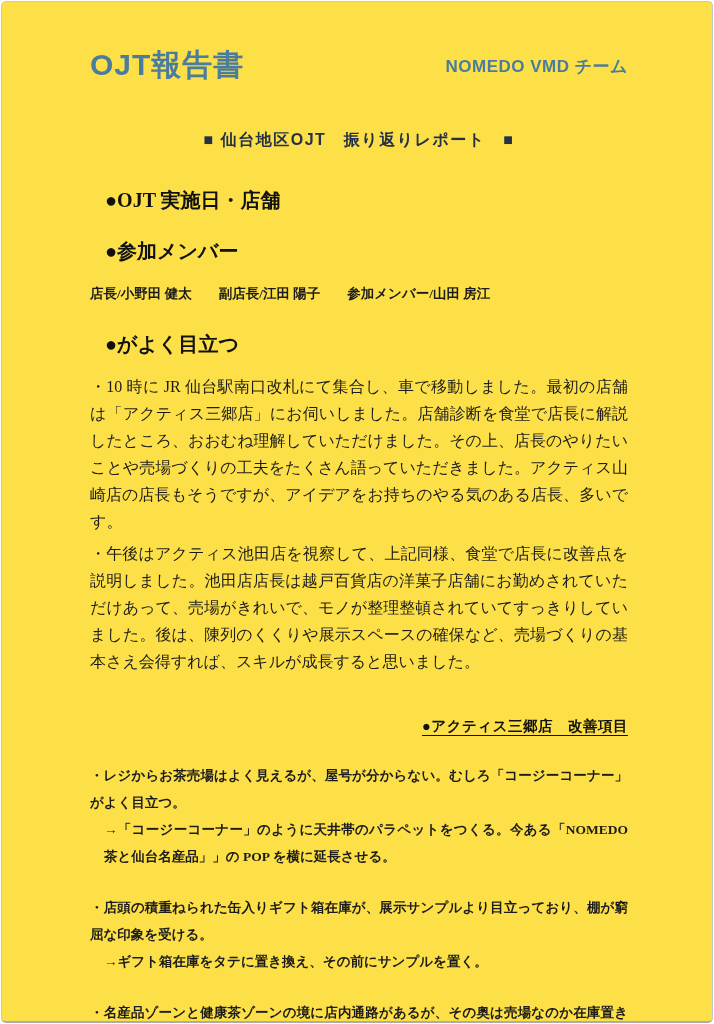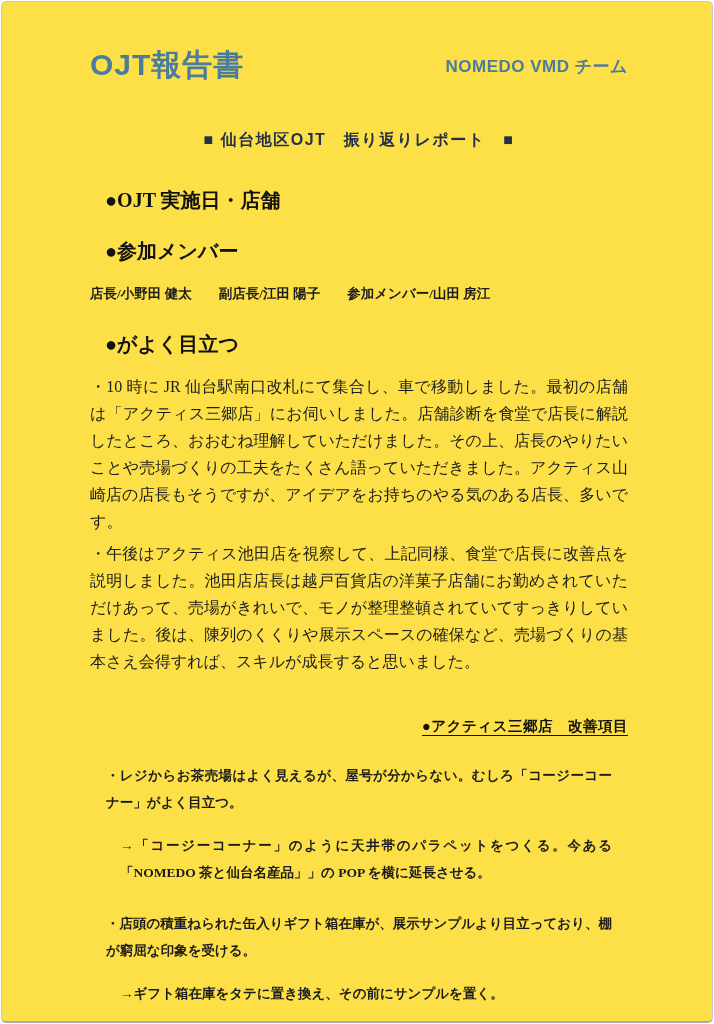--- a/index.html
+++ b/index.html
@@ -85,21 +85,21 @@
     font-size:14.5px;
     font-weight:700;
     color:#111111;
     text-align:right;
     text-decoration:underline;
     text-underline-offset:4px;
     letter-spacing:0.5px;
   }
   .improve-item{ margin:0 0 24px 0; }
   .issue, .action{
-    margin:16px;
+    margin:0;
     font-size:13.5px;
     font-weight:700;
     line-height:27px;
     text-align:justify;
   }
   .action{ padding-left:14px; }
 </style>
 </head>
 <body>
 

